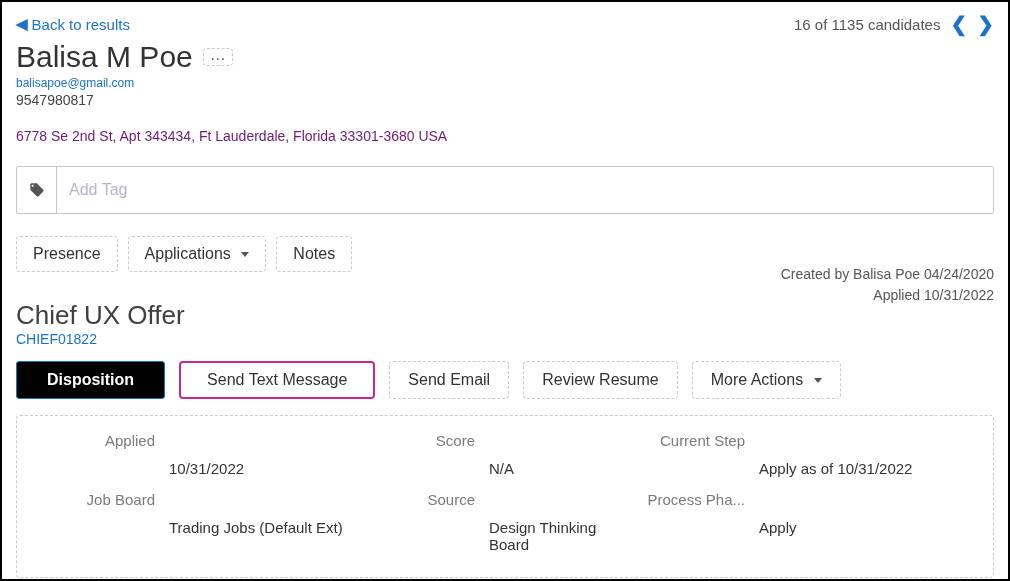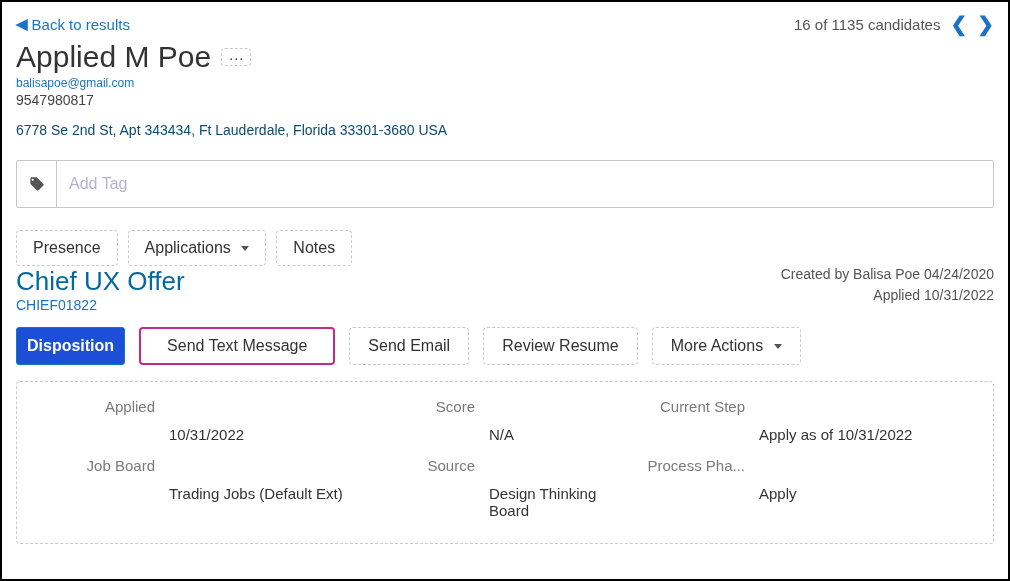--- a/index.html
+++ b/index.html
@@ -29,21 +29,21 @@
   .candidate-name { font-size: 30px; color: #333; font-weight: 400; }
   .ellipsis-btn {
     border: 1px dashed #c9c9d6; border-radius: 4px;
     padding: 0 6px 4px 6px; font-size: 16px; line-height: 10px;
     color: #555; cursor: pointer; background: #fff;
     height: 18px; display: inline-flex; align-items: center;
   }
 
   .email { font-size: 12px; margin-top: 2px; }
   .phone { font-size: 14px; color: #444; margin-top: 2px; }
-  .address { font-size: 14px; color: #0c4a6e; margin-top: 14px; }
+  .address { font-size: 14px; color: #701a75; margin-top: 20px; }
 
   .tag-row {
     display: flex; align-items: stretch; margin-top: 22px;
     border: 1px solid #c7c7c7; border-radius: 2px;
     height: 48px; overflow: hidden;
   }
   .tag-icon {
     width: 40px; display: flex; align-items: center; justify-content: center;
     border-right: 1px solid #c7c7c7; color: #555;
   }
@@ -63,32 +63,32 @@
     display: inline-block; width: 0; height: 0;
     border-left: 4px solid transparent; border-right: 4px solid transparent;
     border-top: 5px solid #555; margin-left: 6px; vertical-align: middle;
   }
 
   .meta-right {
     position: absolute; right: 14px; top: 262px;
     font-size: 14px; color: #555; text-align: right; line-height: 1.5;
   }
 
-  .job-title { font-size: 26px; color: #0369a1; font-weight: 400; }
+  .job-title { font-size: 26px; color: #404040; font-weight: 400; margin-top: 28px; }
   .job-id { font-size: 14px; }
 
   .action-row { display: flex; gap: 14px; margin-top: 14px; }
   .btn {
     border: 1px dashed #c9c9d6; border-radius: 4px;
     padding: 8px 18px; font-size: 16px; color: #333;
     background: #fff; cursor: pointer;
   }
   .btn-primary {
-    background: #1d4ed8; color: #fff; border: 1px solid #0d7bb8;
-    font-weight: 600; padding: 8px 10px; border-radius: 3px;
+    background: #000000; color: #fff; border: 1px solid #0d7bb8;
+    font-weight: 600; padding: 8px 30px; border-radius: 3px;
   }
   .btn-highlight {
     border: 2px solid #c2298a !important; border-radius: 4px;
     padding: 8px 26px;
   }
 
   .detail-box {
     margin-top: 16px;
     border: 1px dashed #c9c9d6; border-radius: 4px;
     padding: 16px 12px 24px 12px;
@@ -112,21 +112,21 @@
     <span>Back to results</span>
   </a>
   <div class="count-area">
     <span class="count-text">16 of 1135 candidates</span>
     <span class="nav-arrow">❮</span>
     <span class="nav-arrow">❯</span>
   </div>
 </div>
 
 <div class="name-row">
-  <h1 class="candidate-name">Applied M Poe</h1>
+  <h1 class="candidate-name">Balisa M Poe</h1>
   <span class="ellipsis-btn">…</span>
 </div>
 <div class="email"><a class="link">balisapoe@gmail.com</a></div>
 <div class="phone">9547980817</div>
 <div class="address">6778 Se 2nd St, Apt 343434, Ft Lauderdale, Florida 33301-3680 USA</div>
 
 <div class="tag-row">
   <div class="tag-icon">
     <svg width="16" height="16" viewBox="0 0 24 24" fill="#555">
       <path d="M21.41 11.58l-9-9C12.05 2.22 11.55 2 11 2H4c-1.1 0-2 .9-2 2v7c0 .55.22 1.05.59 1.42l9 9c.36.36.86.58 1.41.58s1.05-.22 1.41-.59l7-7c.37-.36.59-.86.59-1.41s-.23-1.05-.59-1.42zM5.5 7C4.67 7 4 6.33 4 5.5S4.67 4 5.5 4 7 4.67 7 5.5 6.33 7 5.5 7z"></path>

